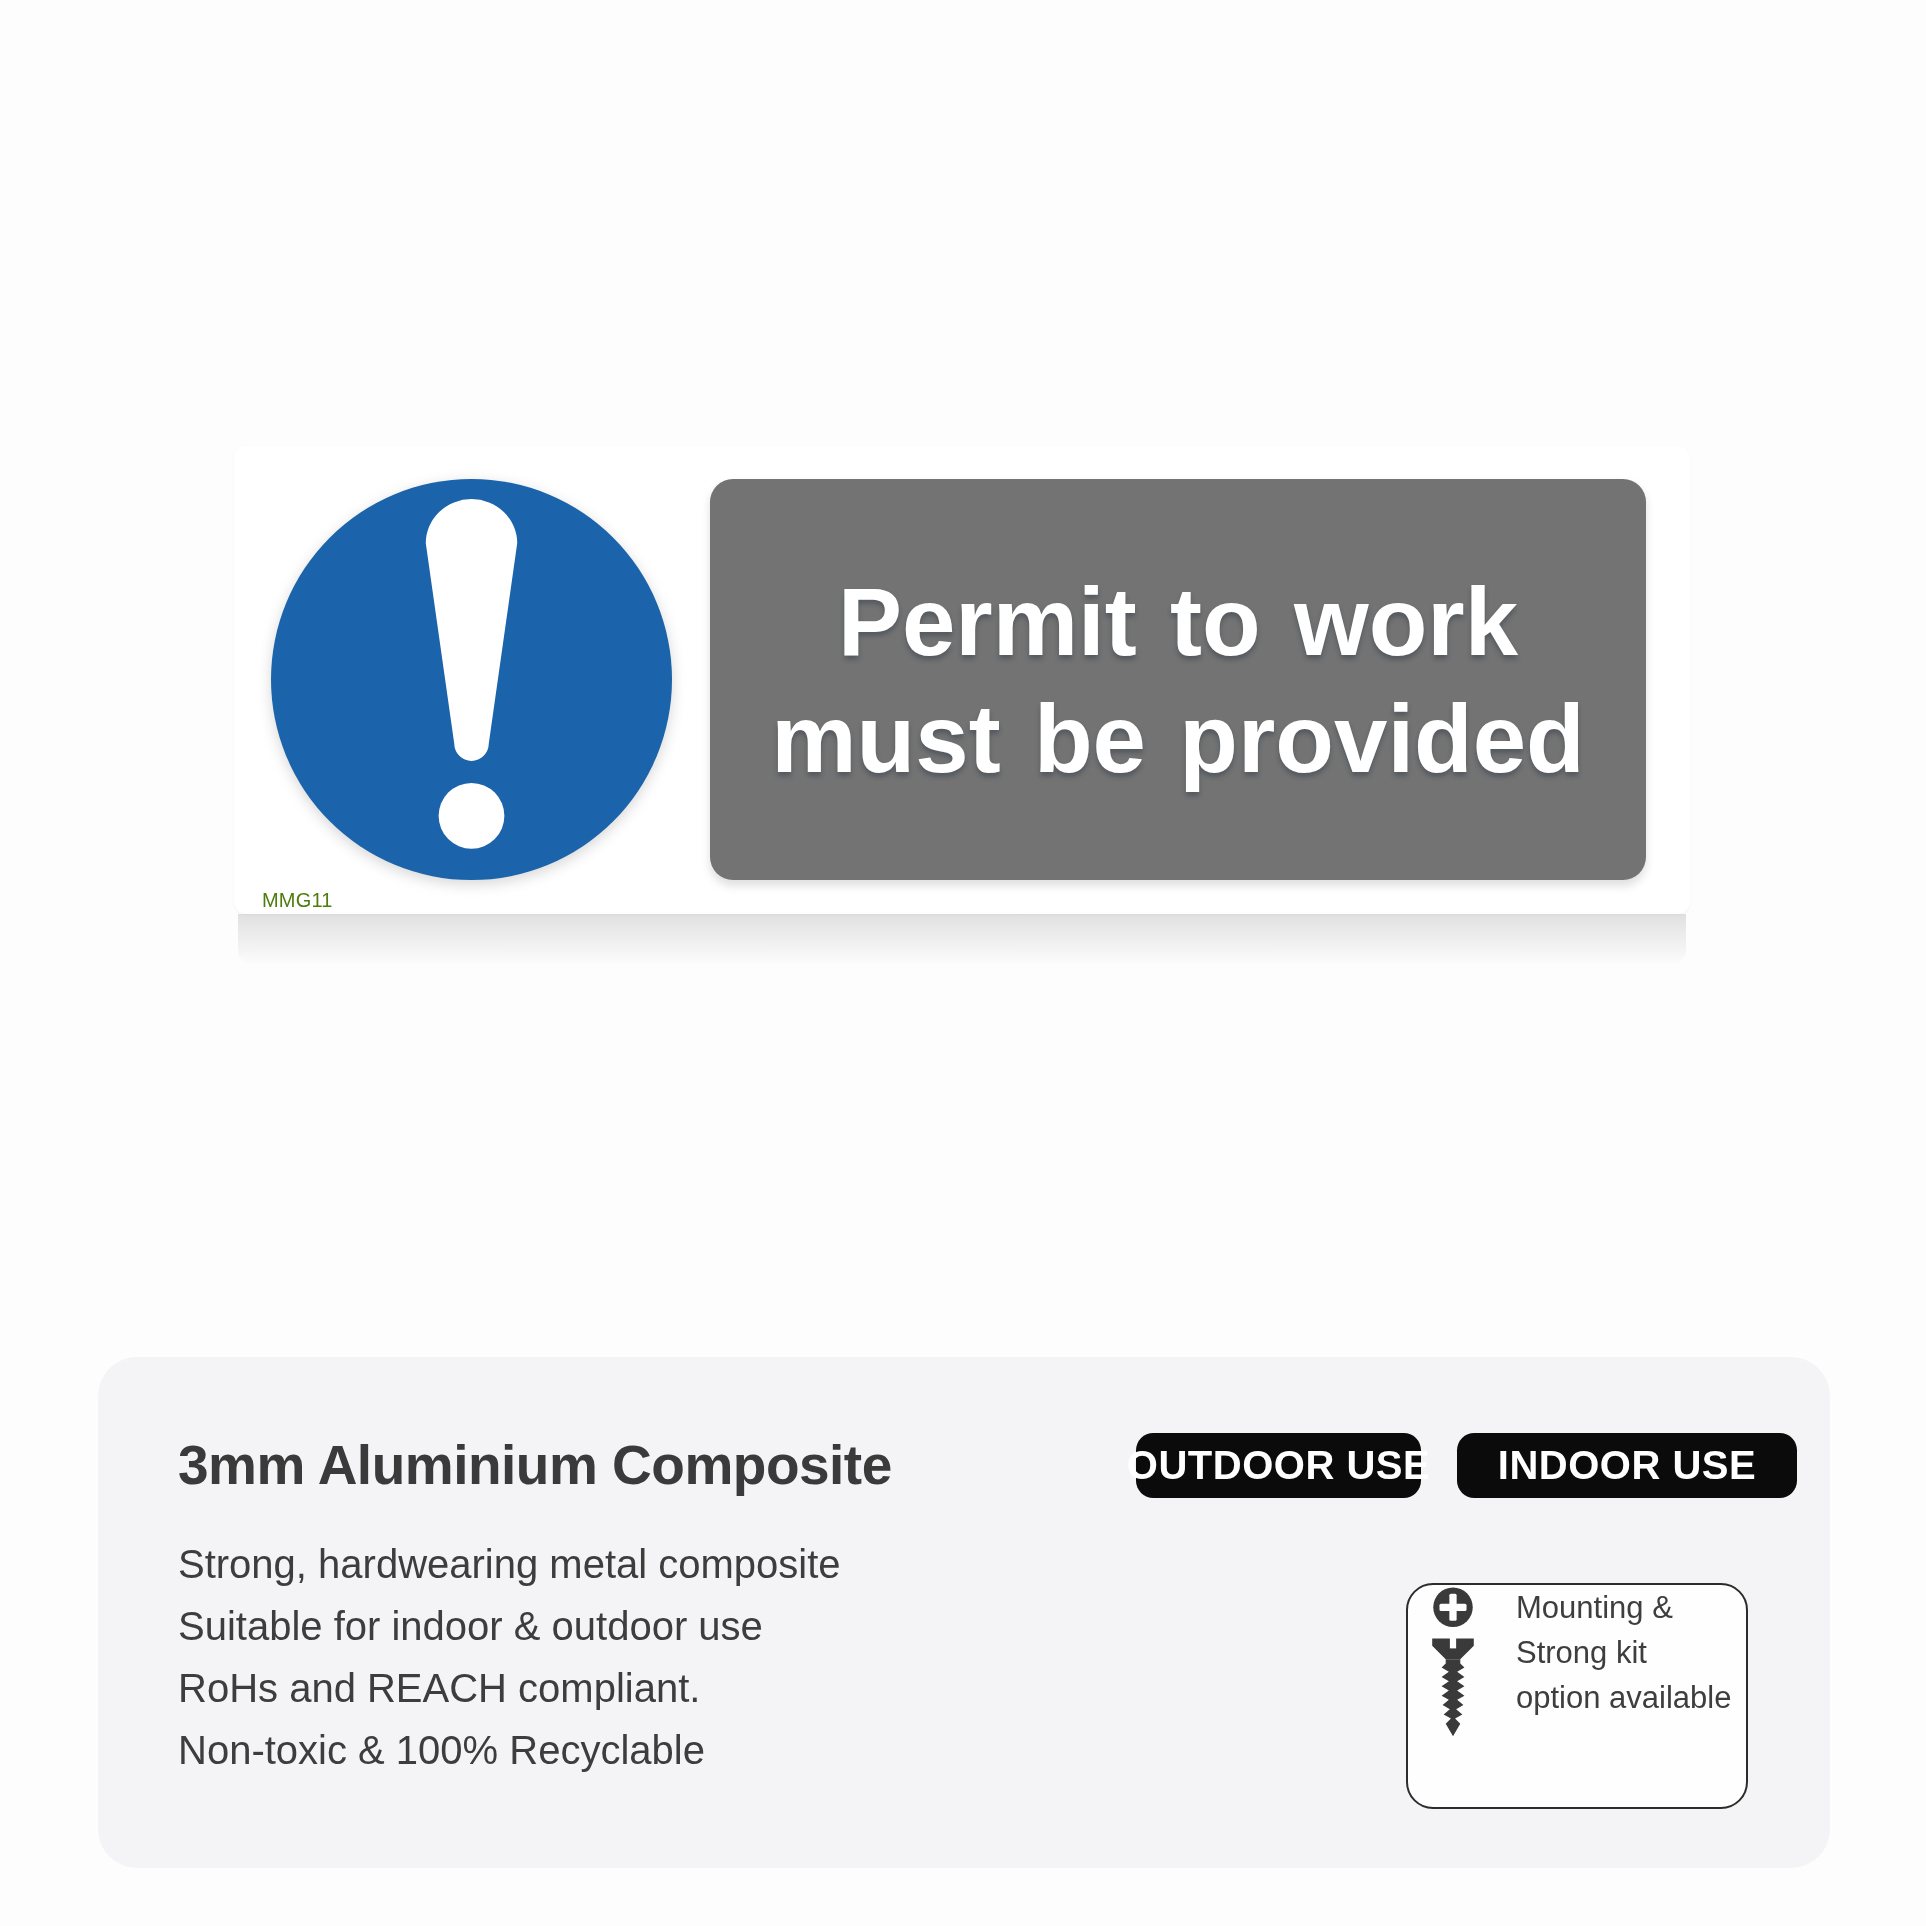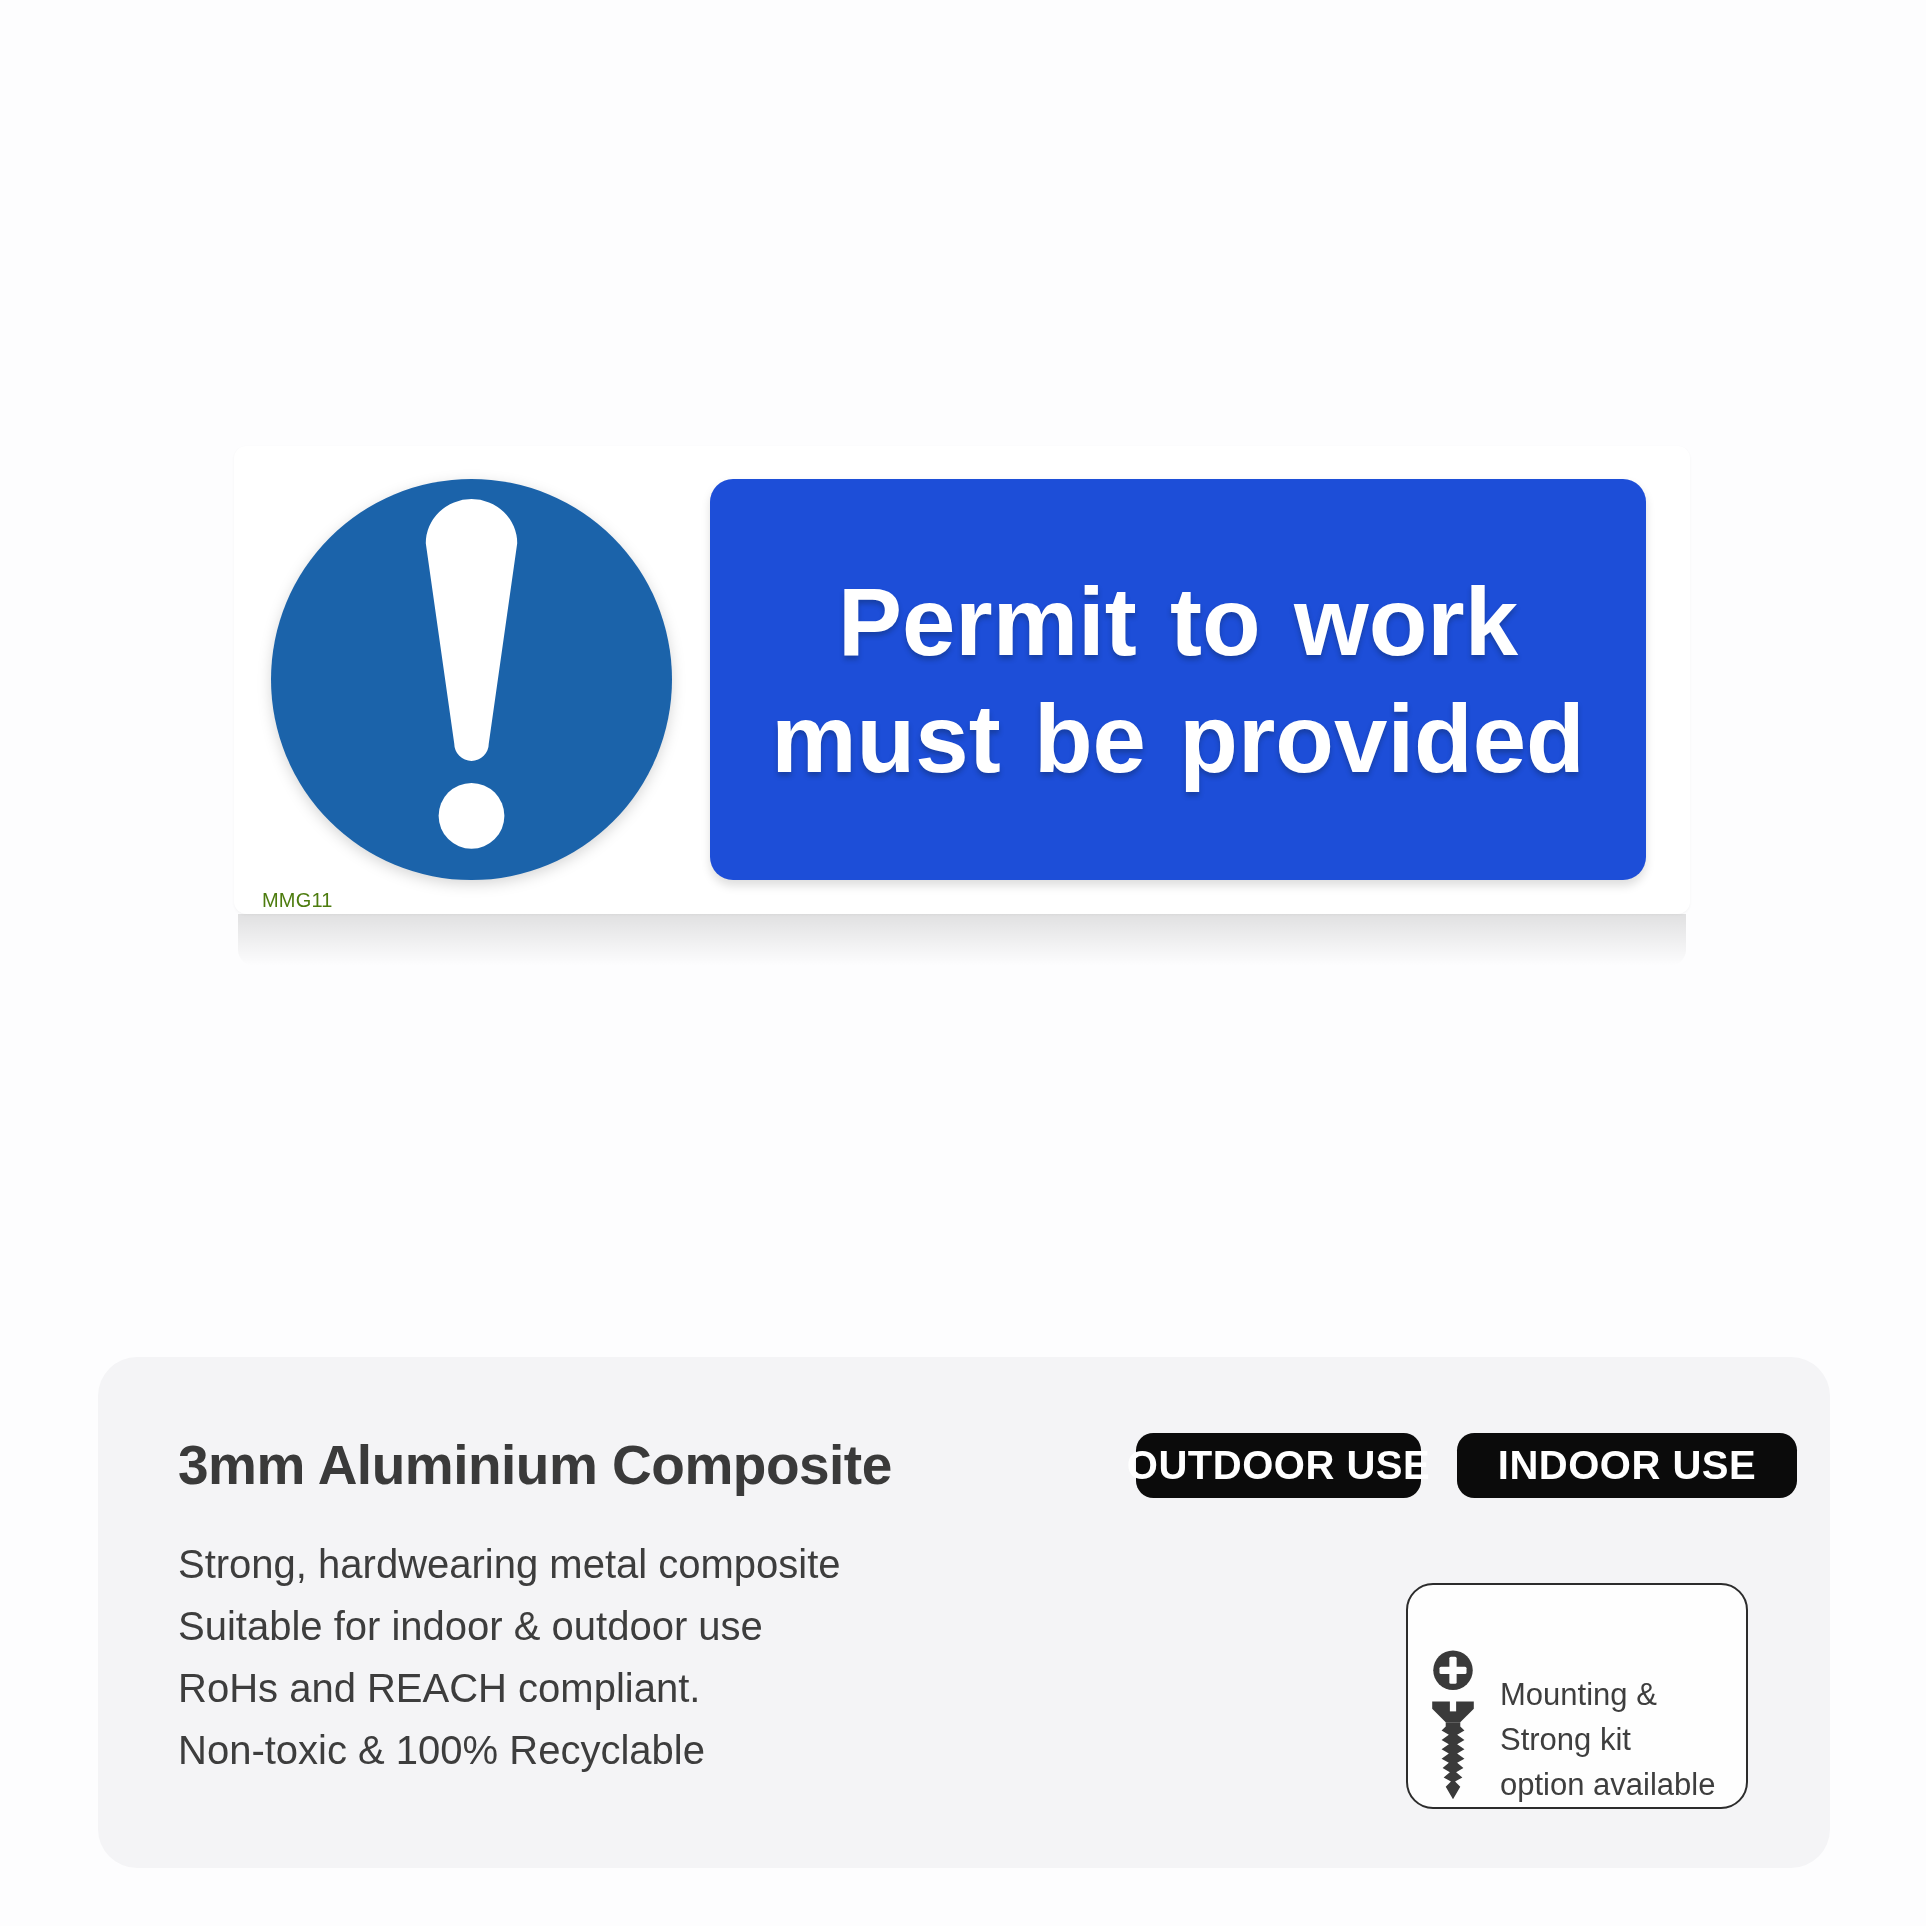--- a/index.html
+++ b/index.html
@@ -44,21 +44,21 @@
     width: 401px;
     height: 401px;
     filter: drop-shadow(0 4.8px 6.7px rgba(0,0,0,0.16));
   }
   .sign-panel {
     position: absolute;
     left: 476px;
     top: 33px;
     width: 936px;
     height: 401px;
-    background: #1d4ed8;
+    background: #737373;
     border-radius: 23px;
     display: flex;
     flex-direction: column;
     align-items: center;
     justify-content: center;
     box-shadow: 0 5.8px 9.6px rgba(0,0,0,0.13);
   }
   .sign-line {
     color: #ffffff;
     font-weight: 700;
@@ -139,23 +139,23 @@
     position: absolute;
     left: 1308px;
     top: 226px;
     width: 342px;
     height: 226px;
     box-sizing: border-box;
     background: #fefefe;
     border: 2.9px solid #2c2c2c;
     border-radius: 27px;
     display: flex;
-    align-items: flex-end;
+    align-items: flex-start;
     padding: 0 14.4px 0 19px;
-    gap: 21px;
+    gap: 37px;
   }
   .mount-icon {
     width: 52px;
     height: 159px;
     flex: 0 0 auto;
   }
   .mount-text {
     display: flex;
     flex-direction: column;
   }

